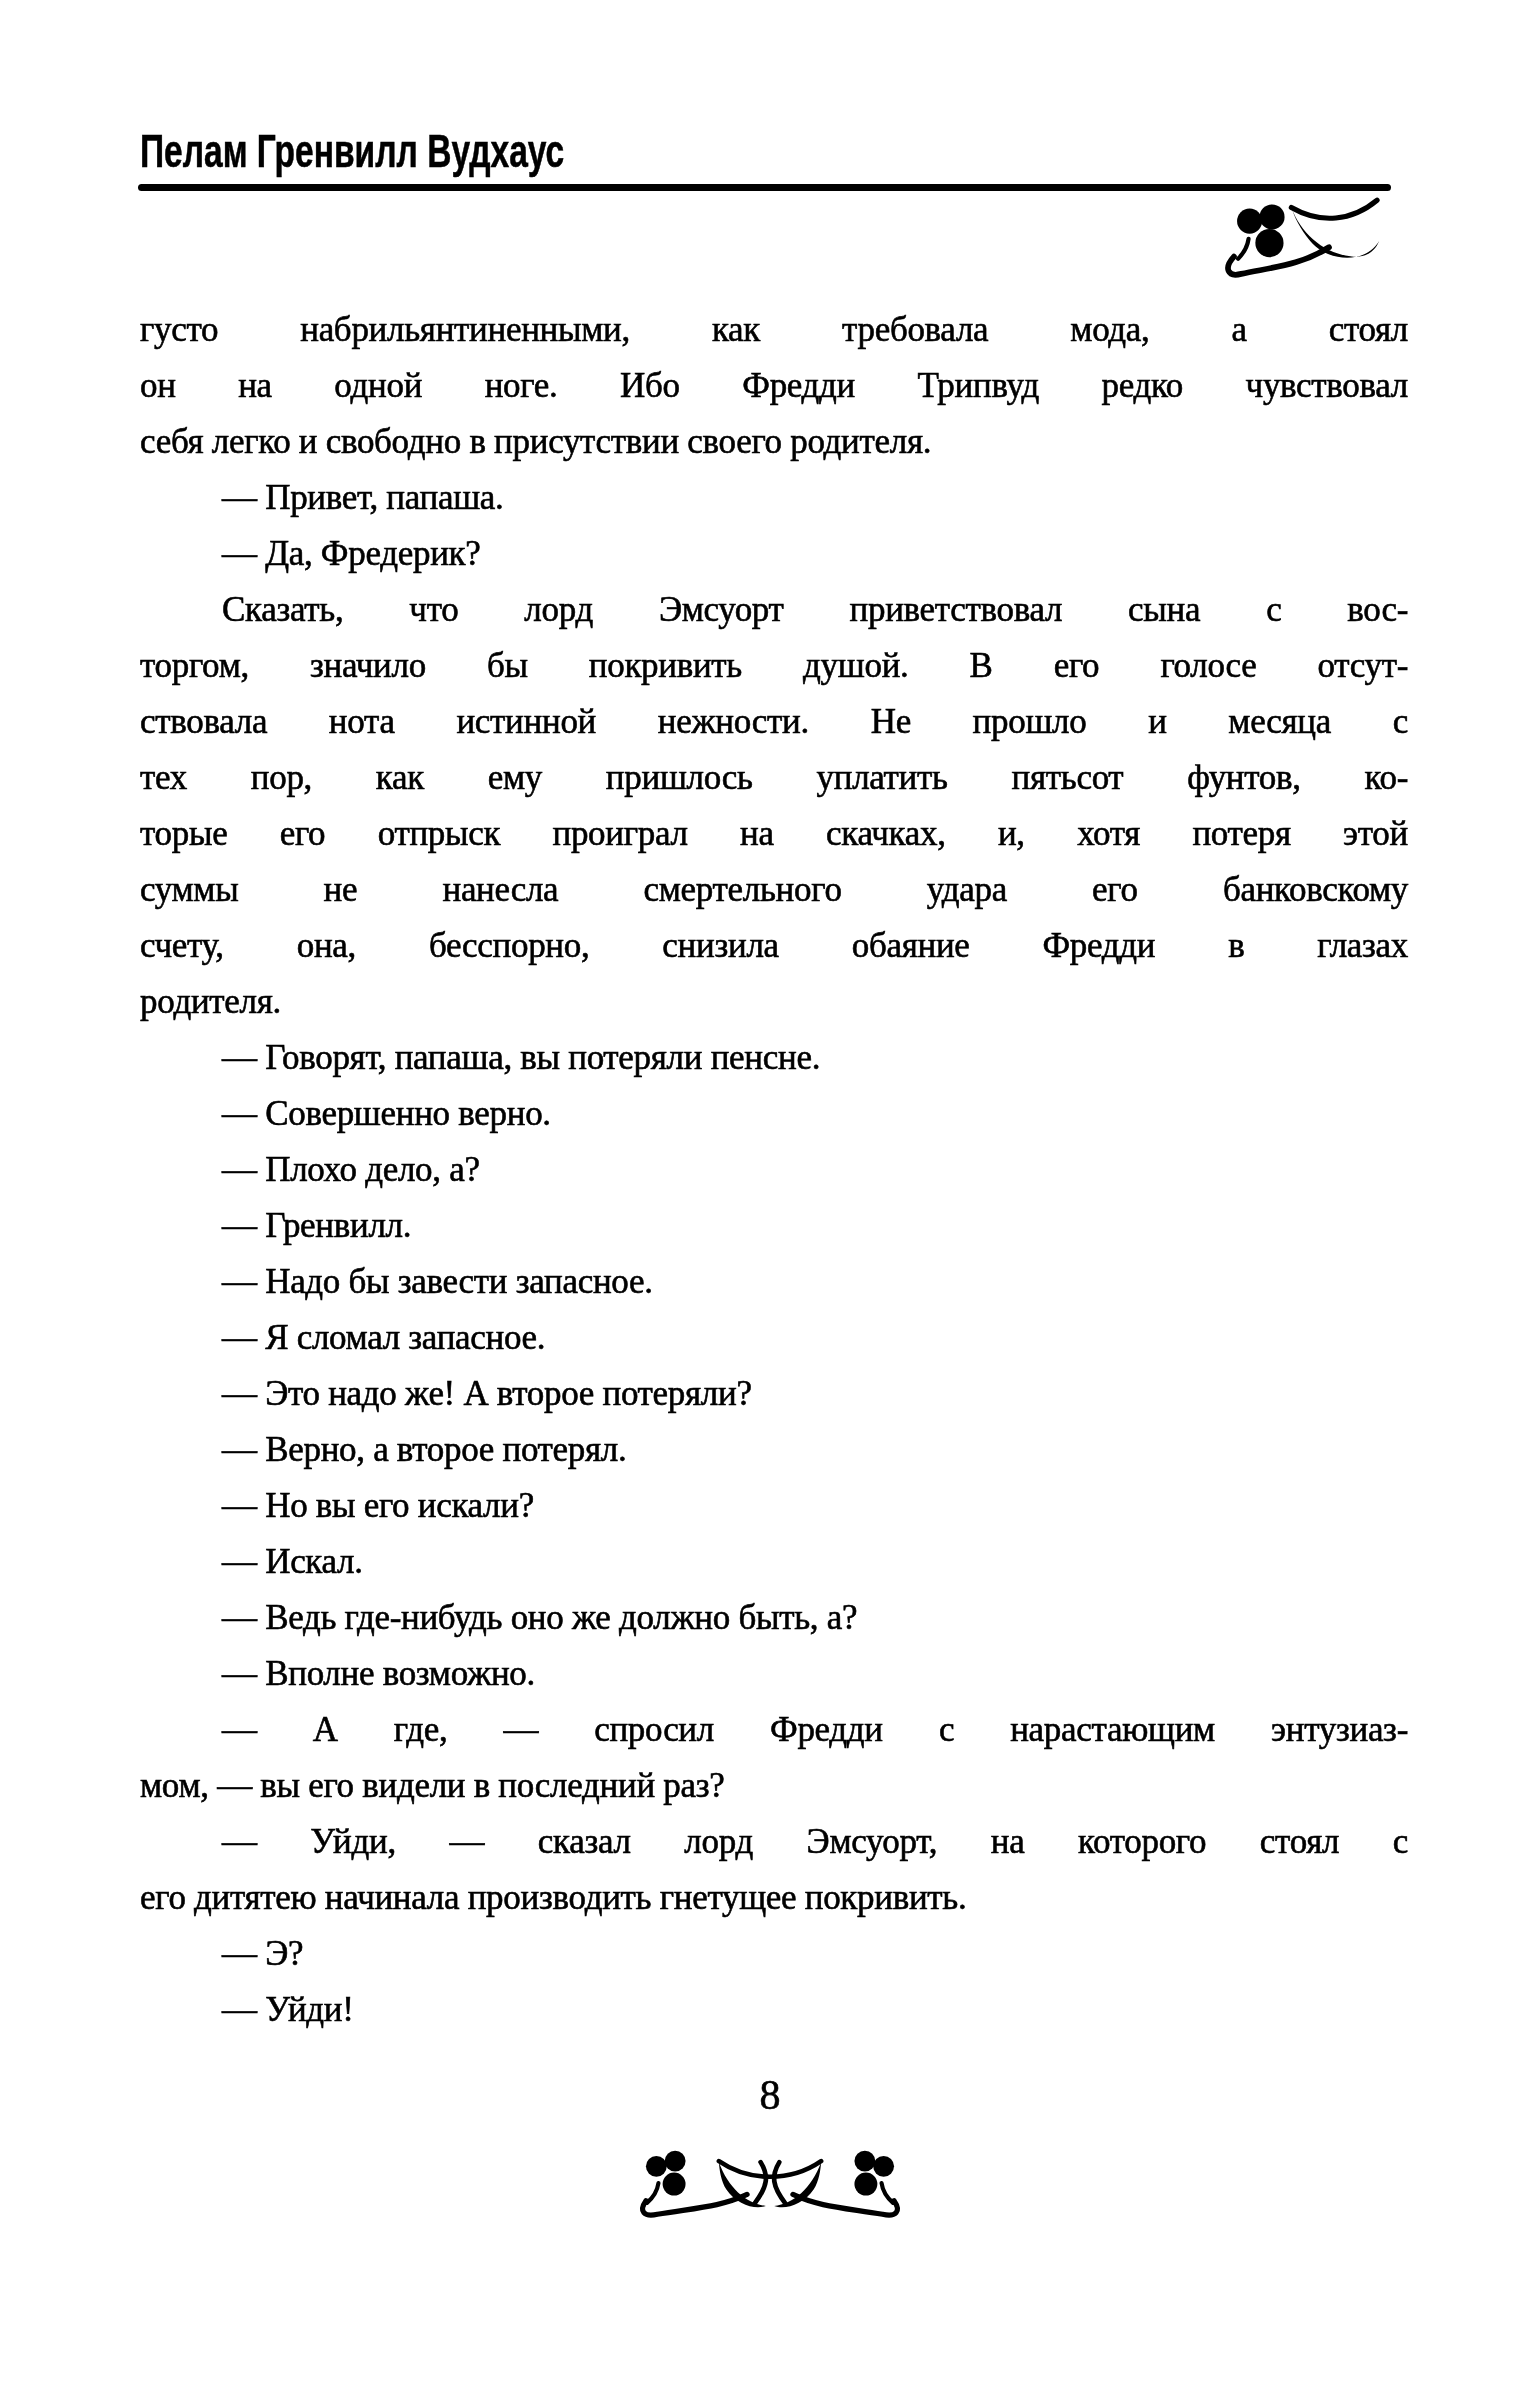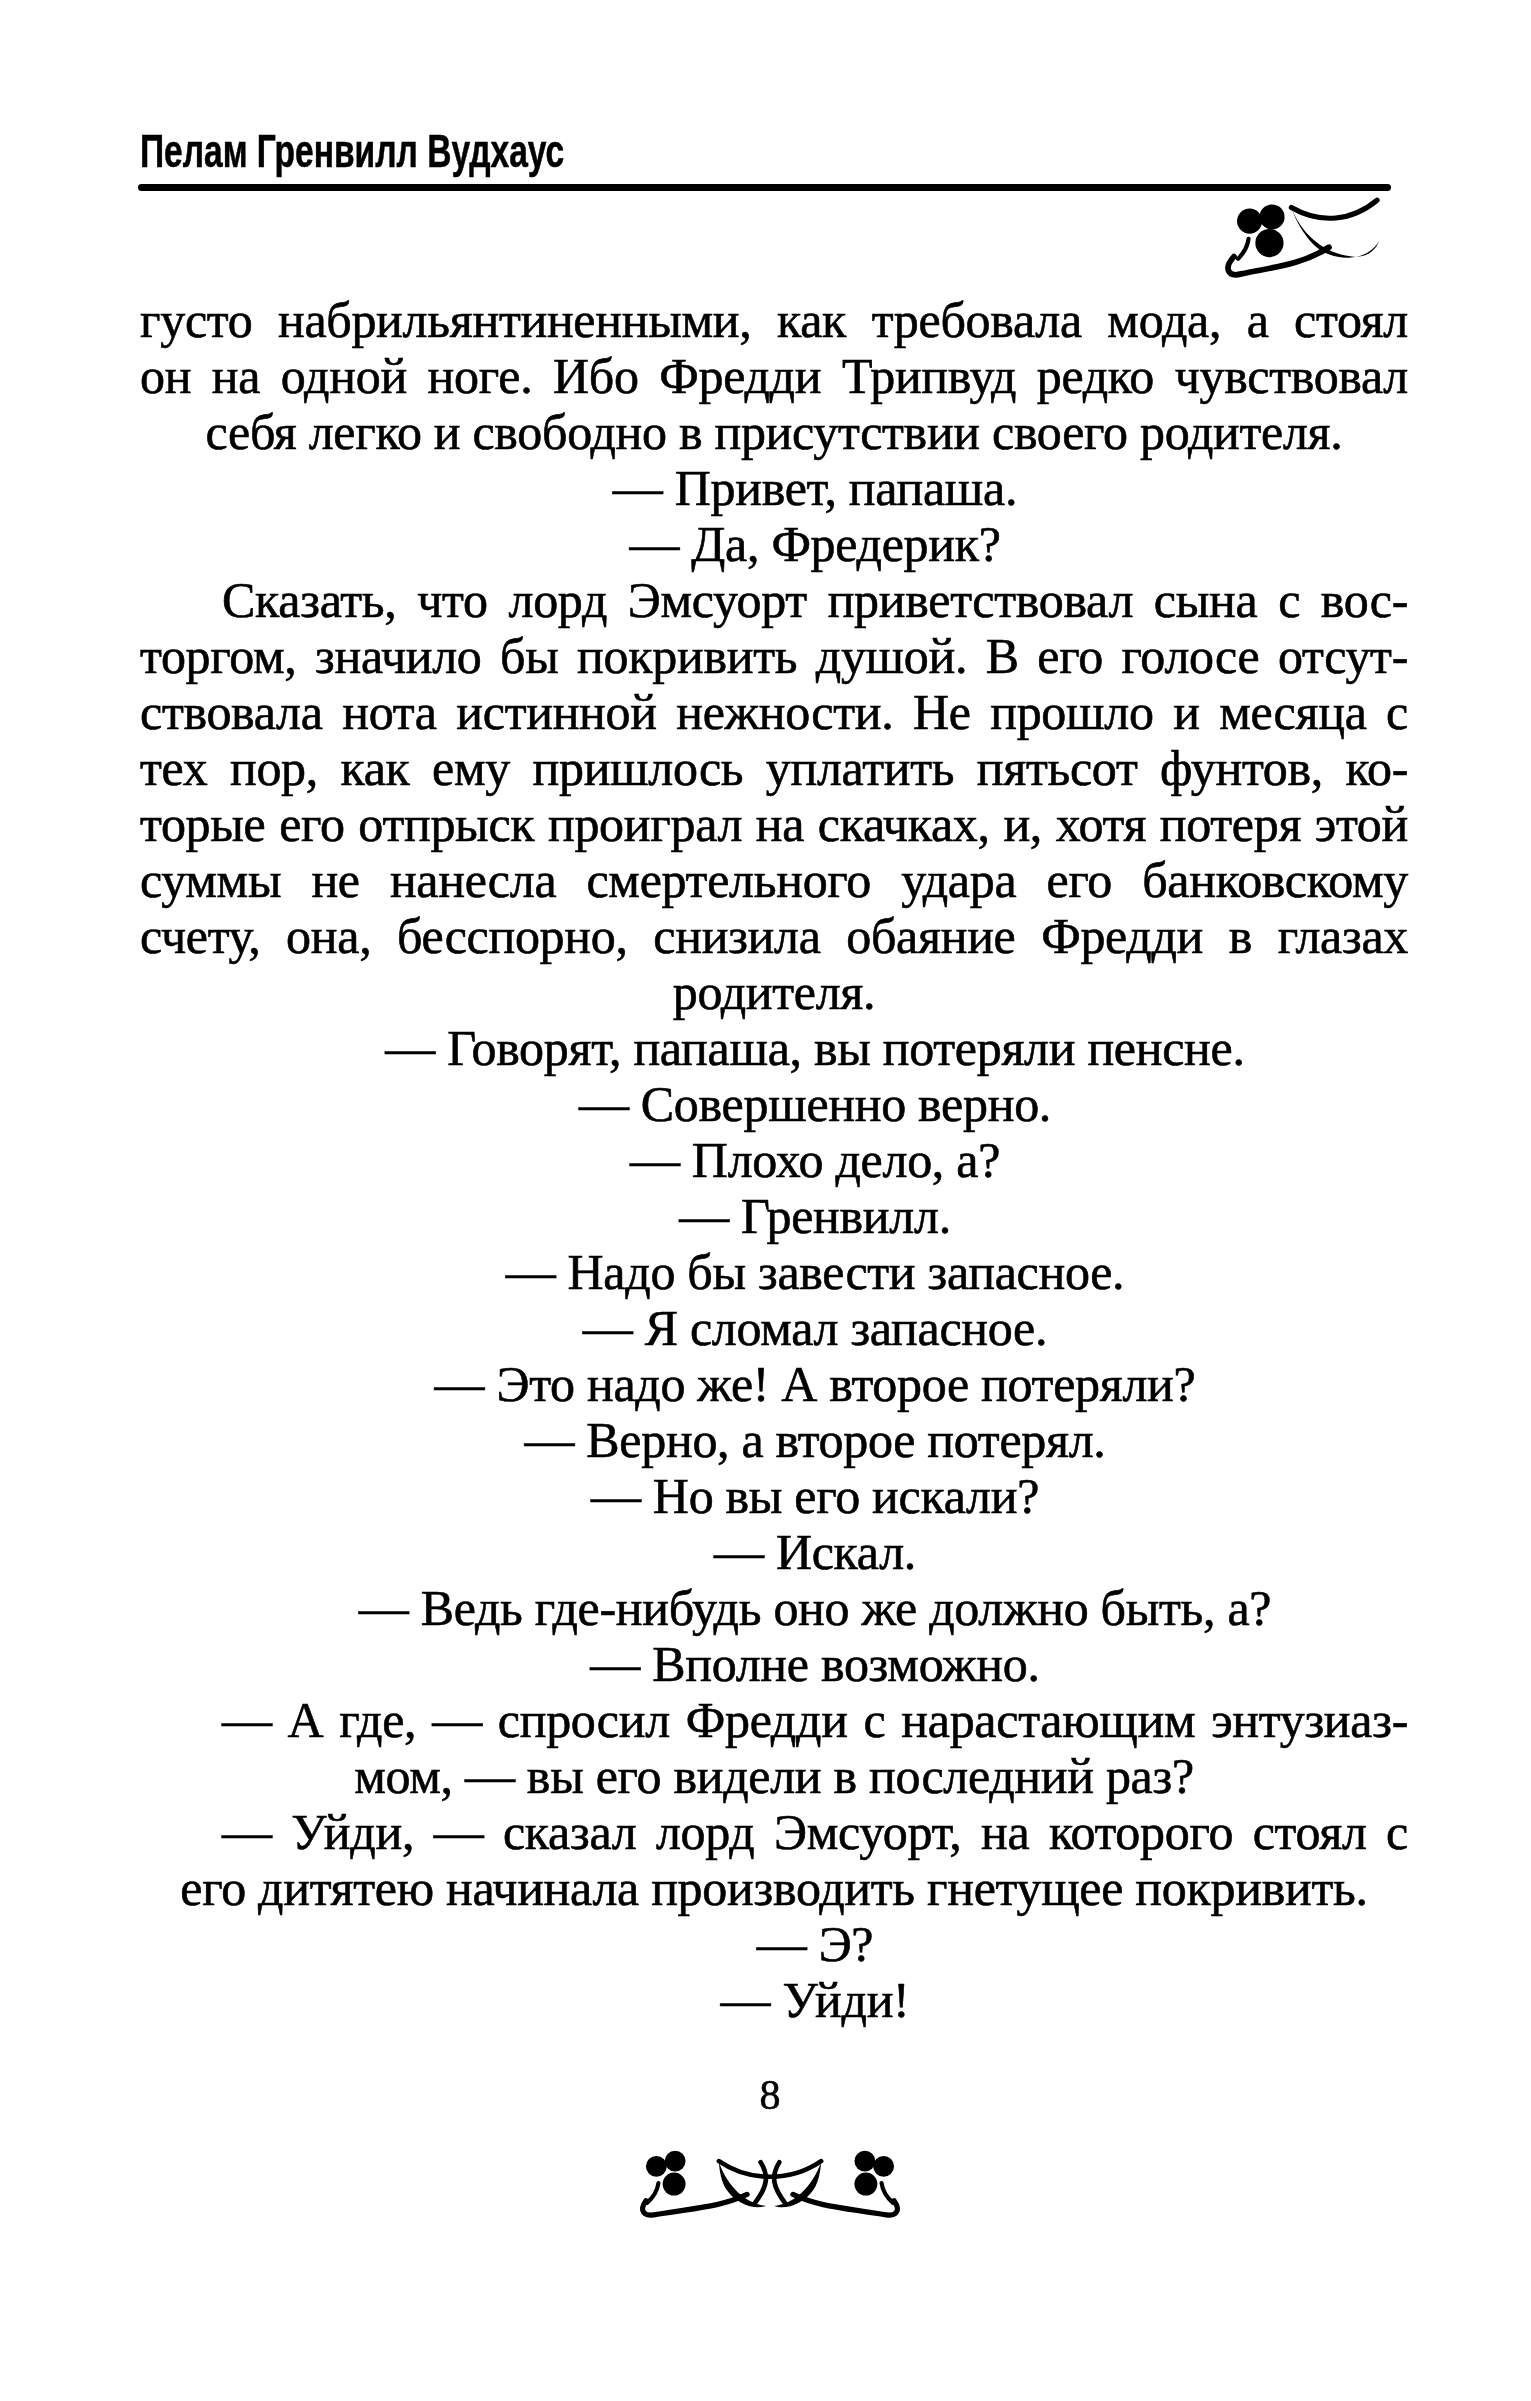--- a/index.html
+++ b/index.html
@@ -36,28 +36,28 @@
     border-radius: 3.7px;
   }
   .ornament-top {
     position: absolute;
     left: 1217px;
     top: 195px;
   }
   .body-text {
     position: absolute;
     left: 140px;
-    top: 292px;
+    top: 302px;
     width: 1268px;
-    font-size: 50px;
+    font-size: 35px;
     line-height: 56px;
     letter-spacing: -0.3px;
     -webkit-text-stroke: 0.6px #000;
   }
-  .line { min-height: 56px; text-align: center; }
+  .line { min-height: 56px; text-align: left; }
   .line.indent { padding-left: 82px; }
   .line.fill {
     text-align: justify;
     text-align-last: justify;
   }
   .page-number {
     position: absolute;
     left: 0;
     top: 2071px;
     width: 100%;

